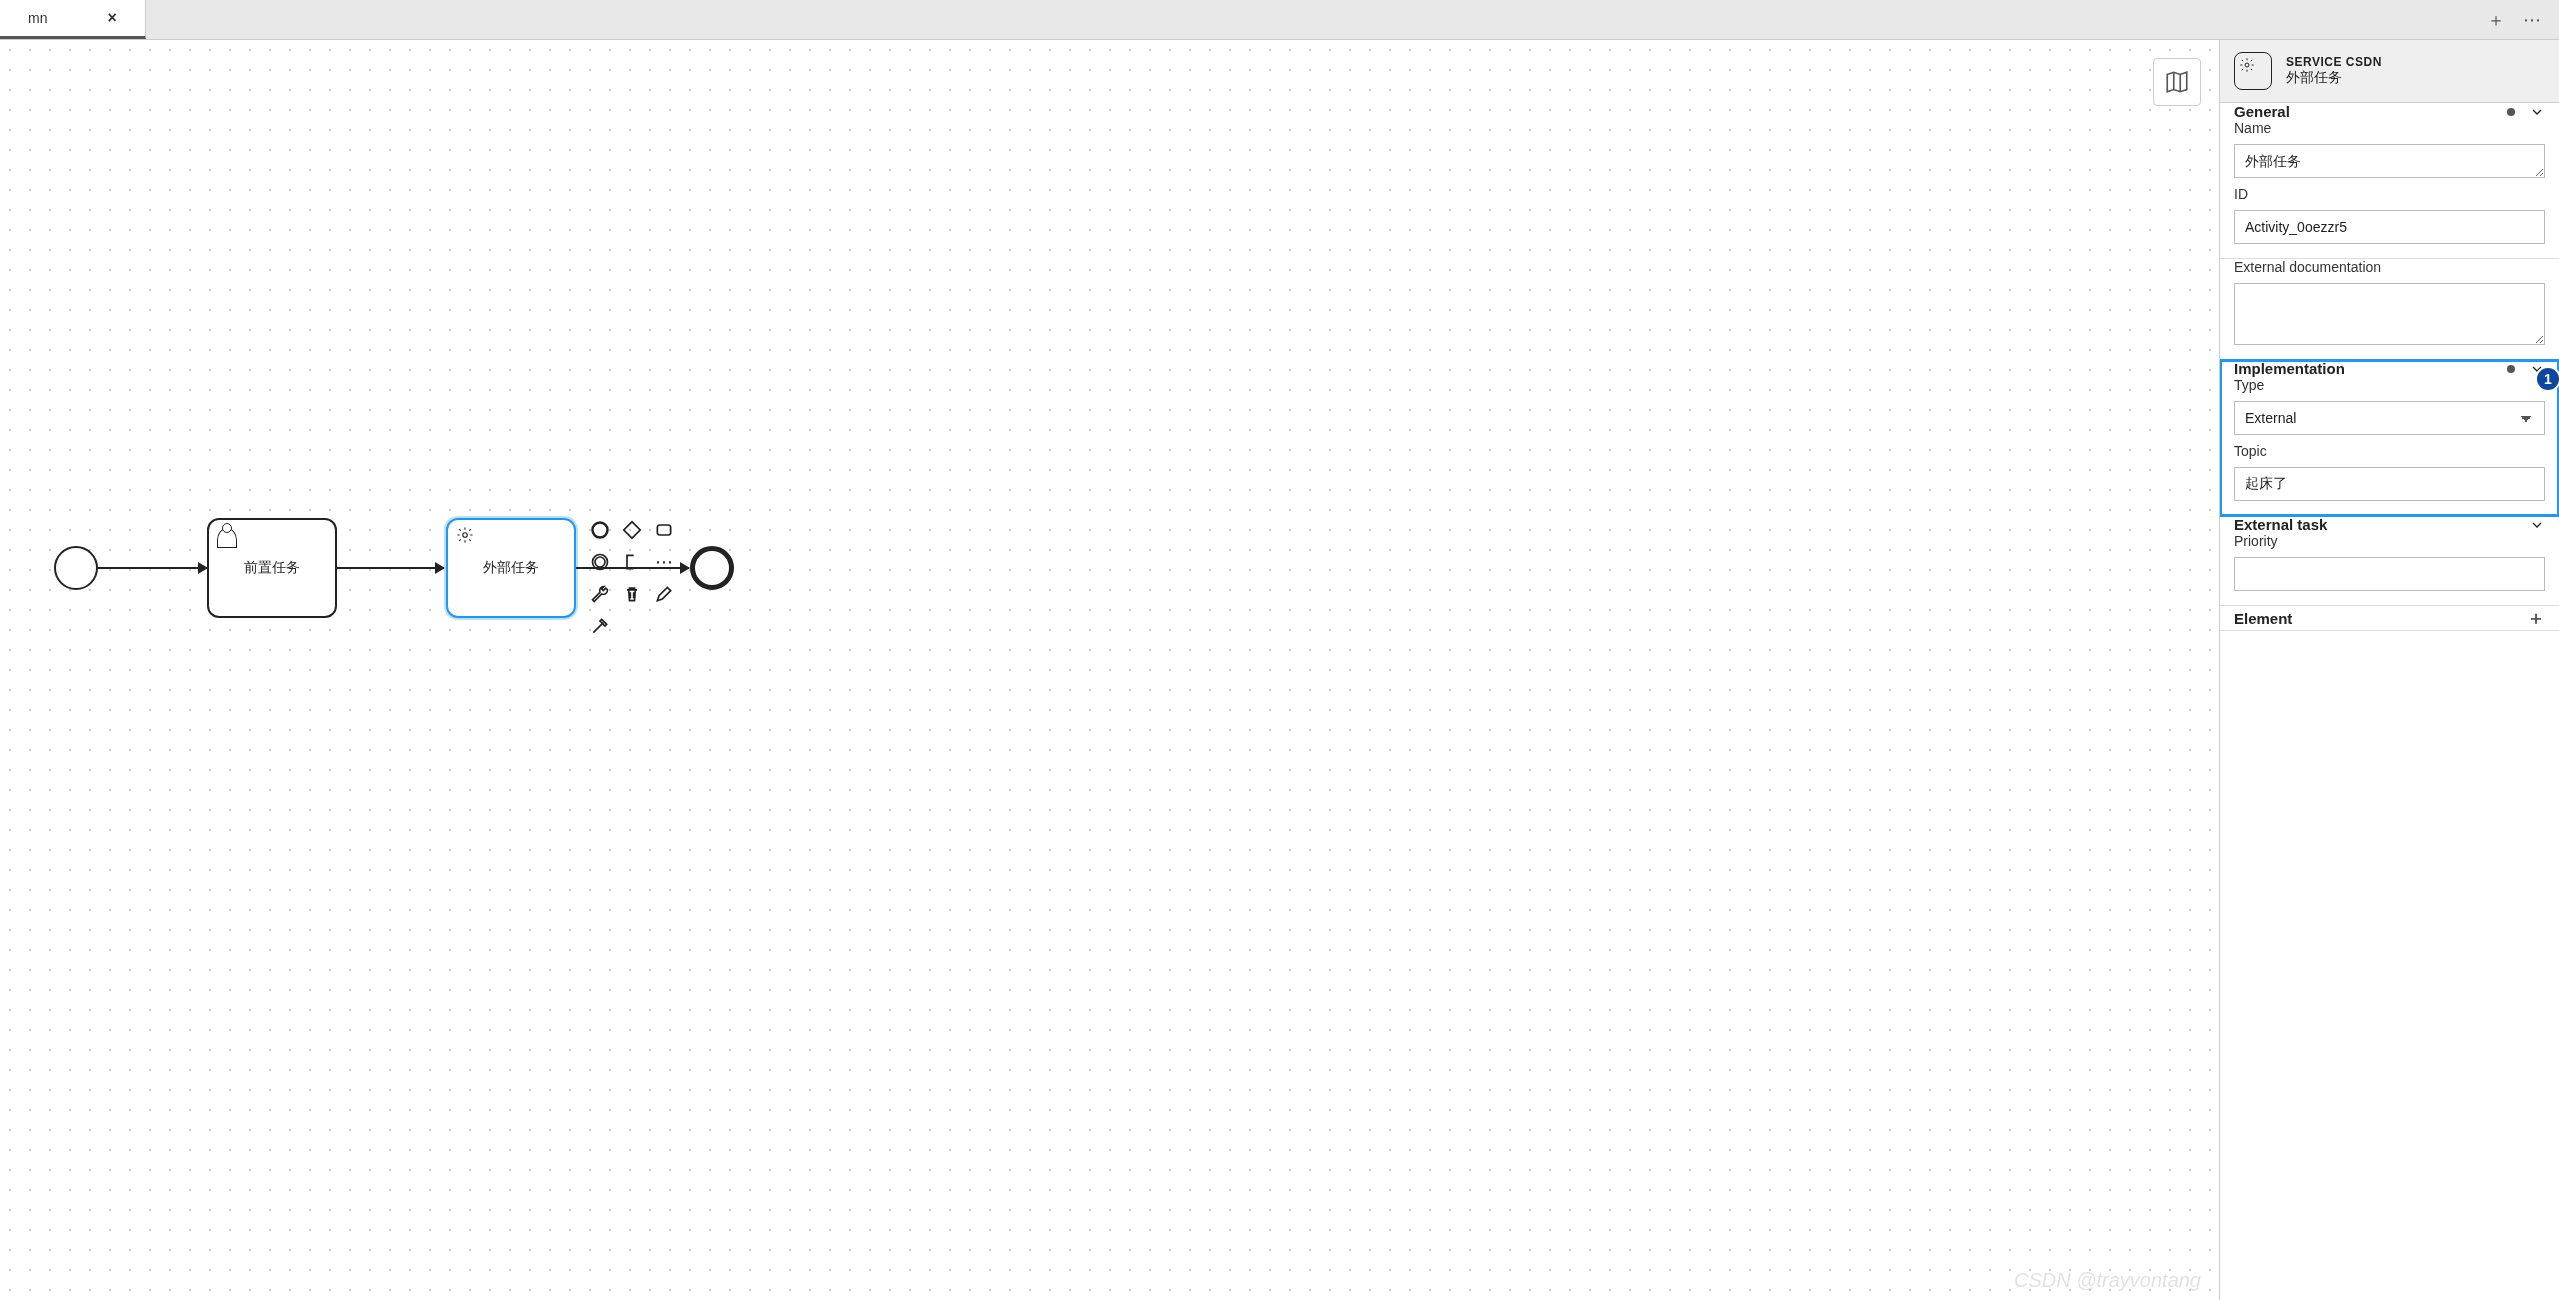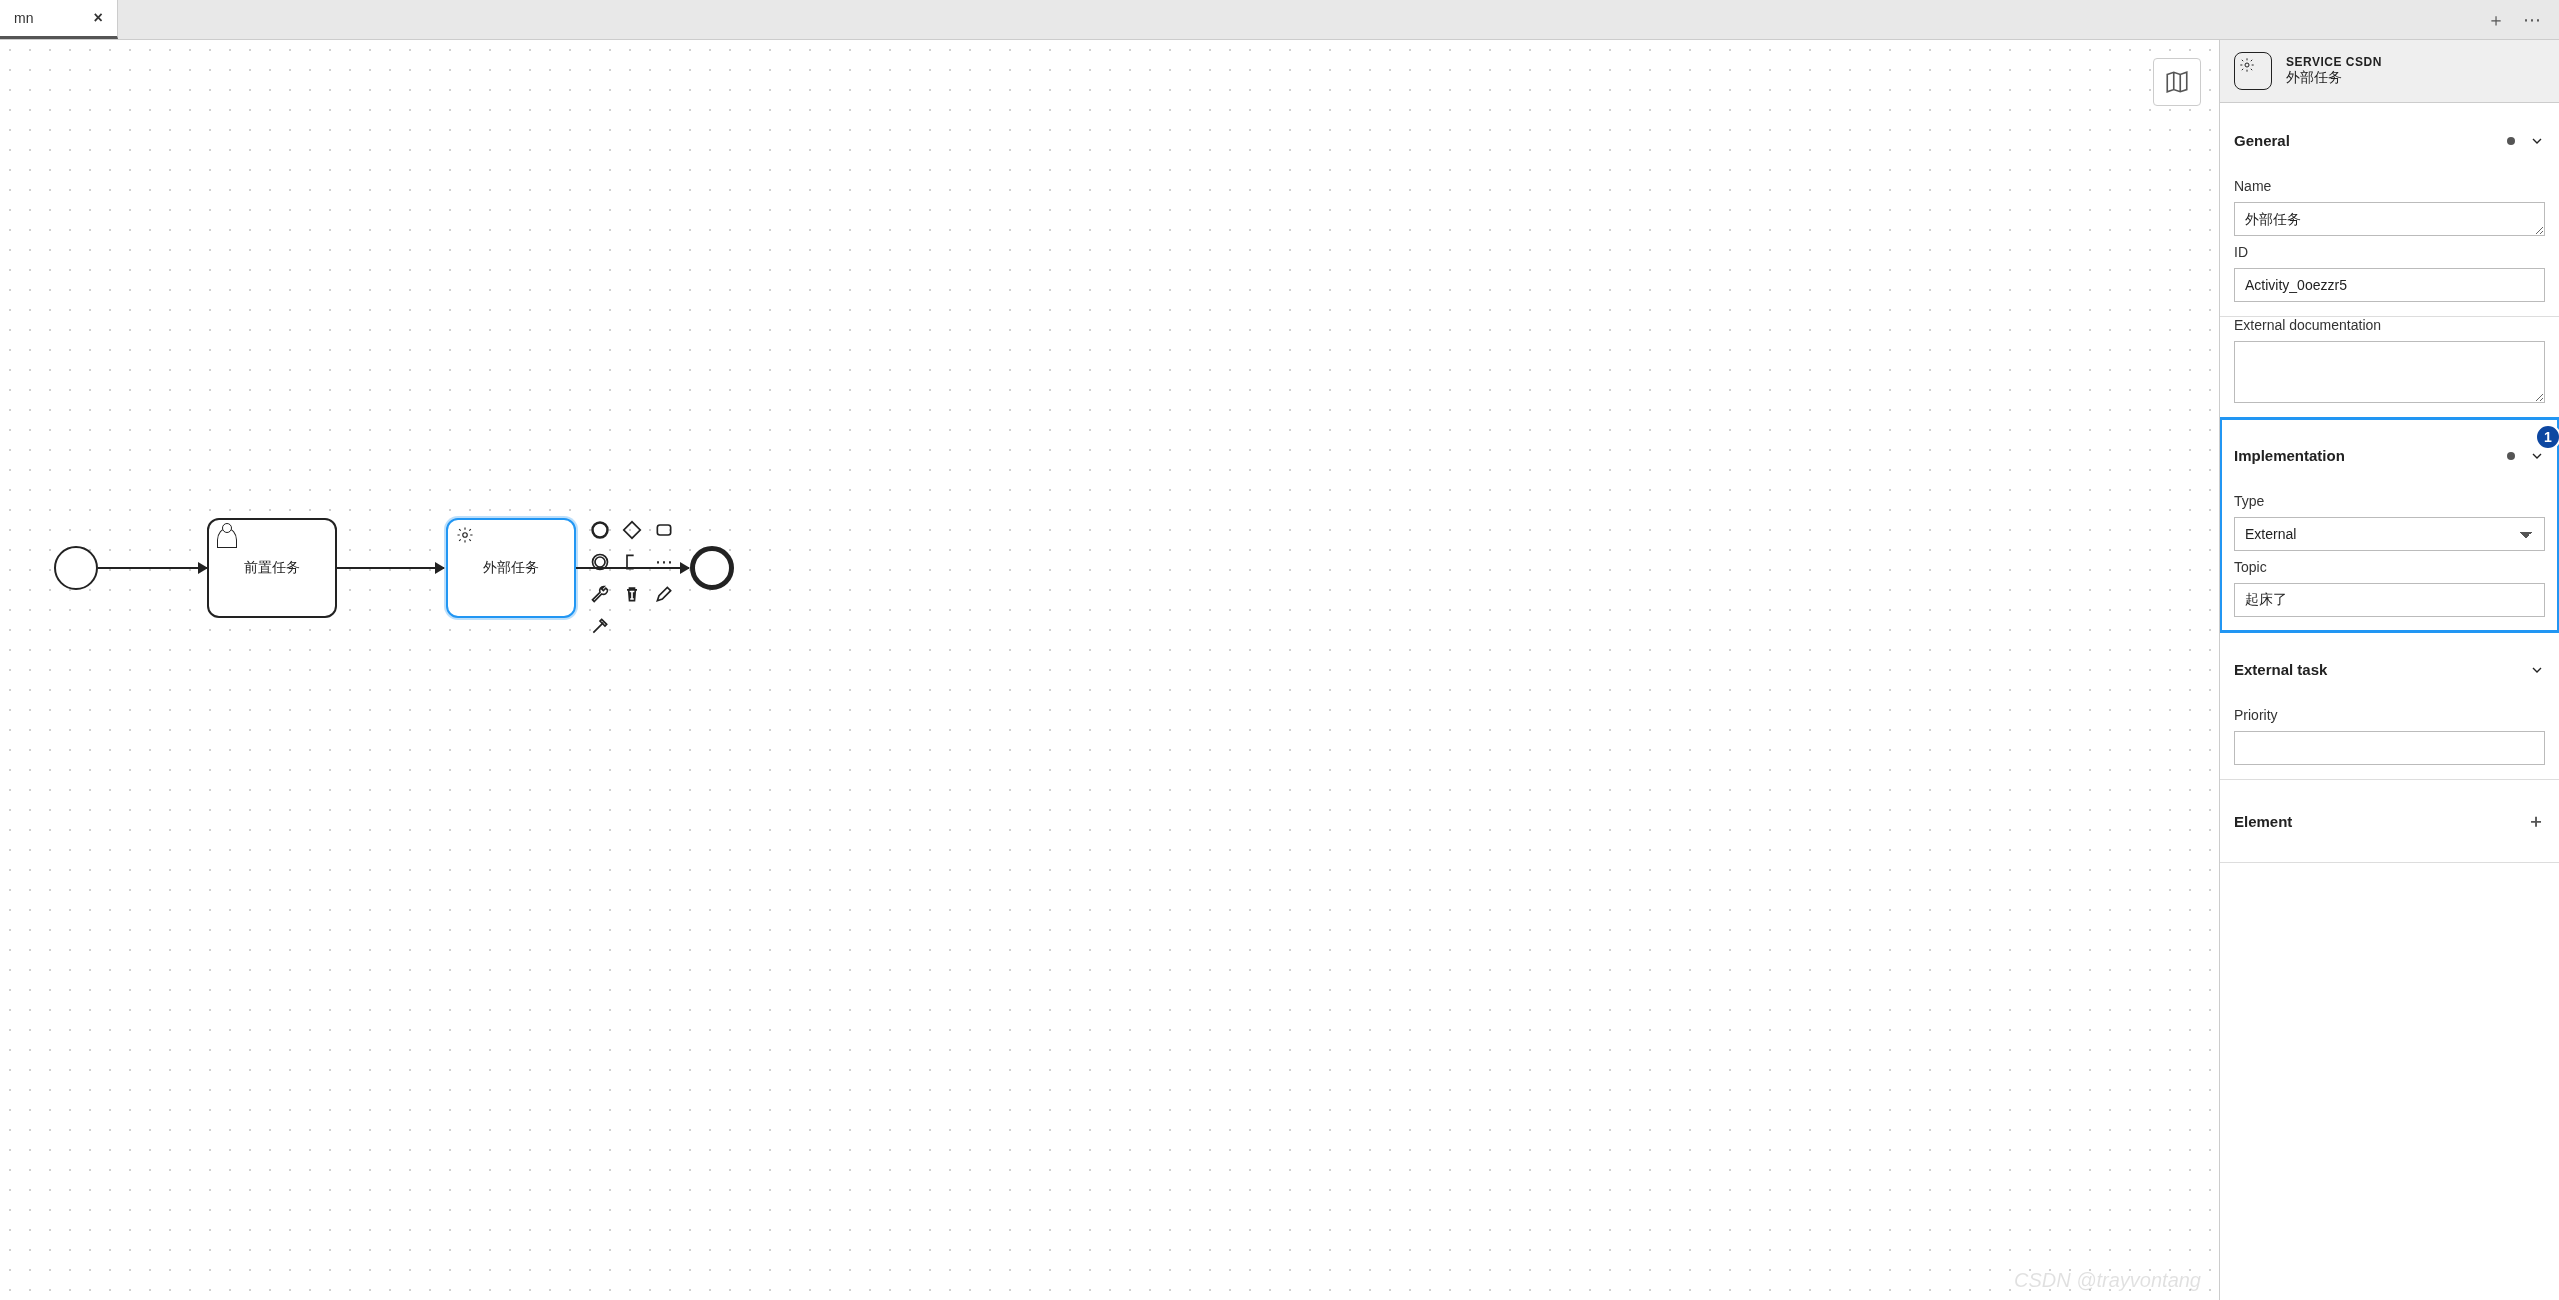--- a/index.html
+++ b/index.html
@@ -2,21 +2,21 @@
 <html><head>
 <meta charset="utf-8">
 <style>
 * { box-sizing: border-box; margin: 0; padding: 0; font-family: "Segoe UI", Arial, sans-serif; }
 html, body { width: 100%; height: 100%; overflow: hidden; }
 
 .app { display: flex; flex-direction: column; height: 100vh; background: #fff; }
 
 
 .tabbar { height: 40px; background: #e8e8e8; border-bottom: 1px solid #ccc; display: flex; align-items: stretch; }
-.tab { display: flex; align-items: center; gap: 60px; padding: 0 14px; background: #fff; border-right: 1px solid #ccc; border-bottom: 3px solid #555; font-size: 14px; color: #333; cursor: pointer; }
+.tab { display: flex; align-items: center; gap: 60px; padding: 0 28px; background: #fff; border-right: 1px solid #ccc; border-bottom: 3px solid #555; font-size: 14px; color: #333; cursor: pointer; }
 .tab .close { font-size: 16px; font-weight: bold; color: #333; cursor: pointer; }
 .tabbar-spacer { flex: 1; }
 .tabbar-actions { display: flex; align-items: center; gap: 18px; padding-right: 18px; color: #555; }
 .tabbar-actions span { cursor: pointer; font-size: 18px; }
 
 
 .main { flex: 1; display: flex; min-height: 0; }
 
 
 .canvas-wrap { flex: 1; position: relative; background: #fff; background-image: radial-gradient(circle, #d0d0d0 1px, transparent 1px); background-size: 20px 20px; background-position: 0 0; }
@@ -46,21 +46,21 @@
 
 
 .props { width: 340px; border-left: 1px solid #ccc; background: #fff; overflow-y: auto; display: flex; flex-direction: column; }
 .props-header { background: #efefef; border-bottom: 1px solid #ccc; padding: 12px 14px; display: flex; align-items: center; gap: 14px; }
 .props-header-icon { width: 38px; height: 38px; border: 1.5px solid #222; border-radius: 8px; display: flex; align-items: flex-start; justify-content: flex-start; padding: 4px; }
 .props-header-icon svg { width: 16px; height: 16px; stroke: #222; fill: none; stroke-width: 1.5; }
 .props-header-text .type { font-size: 12px; font-weight: 600; letter-spacing: 0.5px; color: #222; }
 .props-header-text .name { font-size: 14px; color: #222; }
 
 .section { border-bottom: 1px solid #ddd; }
-.section-head { display: flex; align-items: center; justify-content: space-between; padding: 29px 14px; cursor: pointer; font-weight: 600; font-size: 15px; color: #222; }
+.section-head { display: flex; align-items: center; justify-content: space-between; padding: 0 14px; cursor: pointer; font-weight: 600; font-size: 15px; color: #222; }
 .section-head .indicators { display: flex; align-items: center; gap: 14px; }
 .dot { width: 8px; height: 8px; background: #555; border-radius: 50%; }
 .chev { width: 16px; height: 16px; }
 .chev svg { width: 16px; height: 16px; stroke: #222; fill: none; stroke-width: 2; }
 .section-body { padding: 0 14px 14px; display: flex; flex-direction: column; gap: 8px; }
 .field-label { font-size: 14px; color: #333; }
 .field-input, .field-select, .field-textarea { width: 100%; border: 1px solid #bbb; padding: 8px 10px; font-size: 14px; background: #fff; color: #222; }
 .field-textarea { height: 62px; resize: vertical; }
 .field-select { appearance: none; background-image: linear-gradient(45deg, transparent 50%, #555 50%), linear-gradient(135deg, #555 50%, transparent 50%); background-position: calc(100% - 18px) 14px, calc(100% - 12px) 14px; background-size: 6px 6px; background-repeat: no-repeat; }
 

